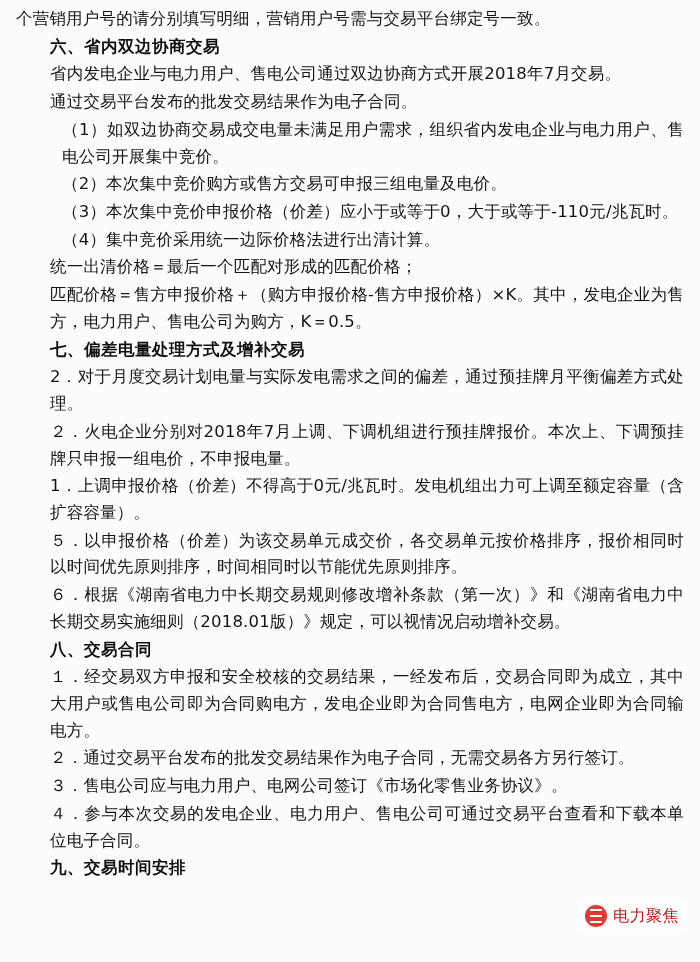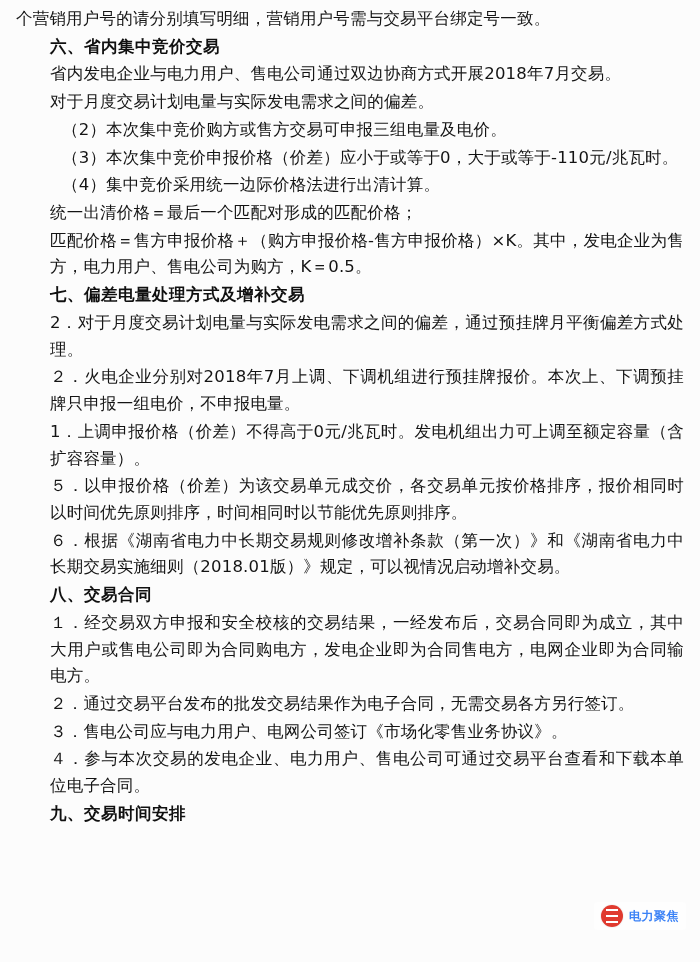--- a/index.html
+++ b/index.html
@@ -75,37 +75,37 @@
     left: 5px;
     top: 4px;
     width: 12px;
     height: 14px;
     background:
       linear-gradient(#fff,#fff) 0 0/12px 2px no-repeat,
       linear-gradient(#fff,#fff) 0 6px/12px 2px no-repeat,
       linear-gradient(#fff,#fff) 0 12px/12px 2px no-repeat;
   }
   #wm .wm-text {
-    font-size: 12px;
-    color: #3b82f6;
+    font-size: 16px;
+    color: #b91c1c;
     letter-spacing: 0.5px;
     white-space: nowrap;
-    font-weight: bold;
   }
 </style>
 </head>
 <body>
 
 <div id="page">
 
   <div class="doc">
     <p class="para top-line">个营销用户号的请分别填写明细，营销用户号需与交易平台绑定号一致。</p>
-    <p class="head p-pad-1">六、省内集中竞价交易</p>
+    <p class="head p-pad-1">六、省内双边协商交易</p>
     <p class="para p-pad-1">省内发电企业与电力用户、售电公司通过双边协商方式开展2018年7月交易。</p>
-    <p class="para p-pad-1">对于月度交易计划电量与实际发电需求之间的偏差。</p>
+    <p class="para p-pad-1">通过交易平台发布的批发交易结果作为电子合同。</p>
+    <p class="para p-pad-3">（1）如双边协商交易成交电量未满足用户需求，组织省内发电企业与电力用户、售电公司开展集中竞价。</p>
     <p class="para p-pad-3">（2）本次集中竞价购方或售方交易可申报三组电量及电价。</p>
     <p class="para p-pad-3">（3）本次集中竞价申报价格（价差）应小于或等于0，大于或等于-110元/兆瓦时。</p>
     <p class="para p-pad-3">（4）集中竞价采用统一边际价格法进行出清计算。</p>
     <p class="para p-pad-1">统一出清价格＝最后一个匹配对形成的匹配价格；</p>
     <p class="para p-pad-1">匹配价格＝售方申报价格＋（购方申报价格-售方申报价格）×K。其中，发电企业为售方，电力用户、售电公司为购方，K＝0.5。</p>
     <p class="head p-pad-1">七、偏差电量处理方式及增补交易</p>
     <p class="para p-pad-1">2．对于月度交易计划电量与实际发电需求之间的偏差，通过预挂牌月平衡偏差方式处理。</p>
     <p class="para p-pad-1">２．火电企业分别对2018年7月上调、下调机组进行预挂牌报价。本次上、下调预挂牌只申报一组电价，不申报电量。</p>
     <p class="para p-pad-1">1．上调申报价格（价差）不得高于0元/兆瓦时。发电机组出力可上调至额定容量（含扩容容量）。</p>
     <p class="para p-pad-1">５．以申报价格（价差）为该交易单元成交价，各交易单元按价格排序，报价相同时以时间优先原则排序，时间相同时以节能优先原则排序。</p>

